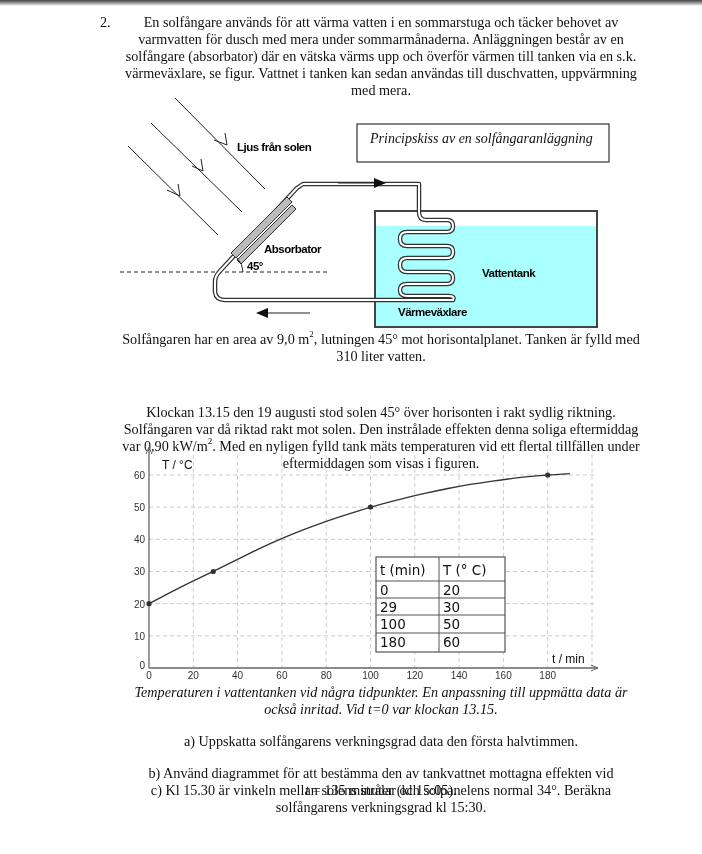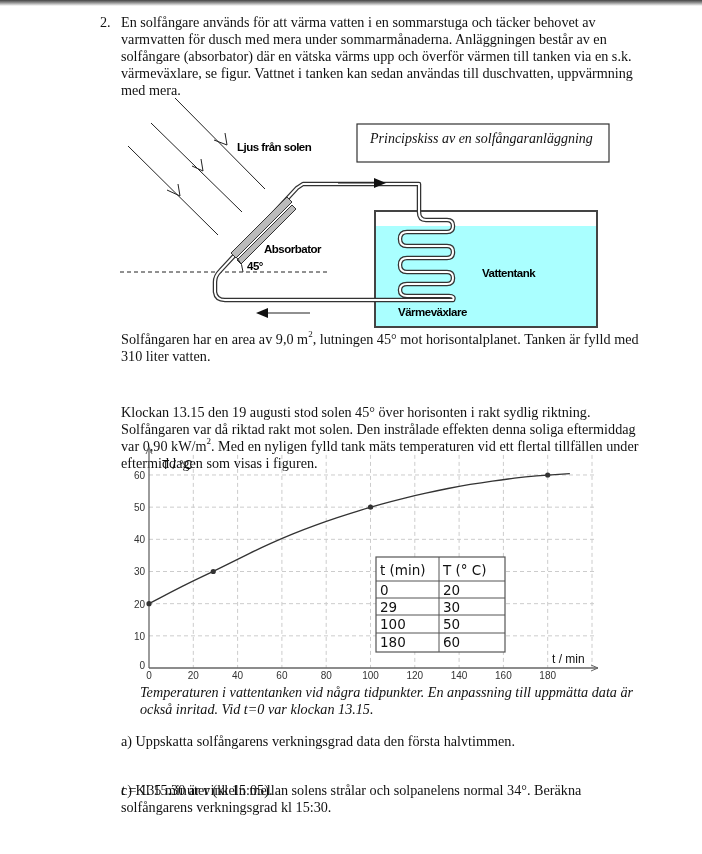--- a/index.html
+++ b/index.html
@@ -6,21 +6,21 @@
   body {
     width: 702px; height: 854px; position: relative; overflow: hidden;
     background: #ffffff; font-family: "Liberation Serif", serif; color: #111;
   }
   .topshade {
     position: absolute; left: 0; top: 0; width: 702px; height: 6px;
     background: linear-gradient(#444 0%, #888 40%, #fff 100%);
   }
   .para {
     position: absolute; left: 121px; width: 520px;
-    font-size: 14.2px; line-height: 17px; margin: 0;
+    font-size: 14.2px; line-height: 17px; margin: 0; text-align: center;
   }
   .qnum { position: absolute; left: 100px; top: 14px; font-size: 14.2px; line-height: 17px; }
   sup { font-size: 9px; line-height: 0; position: relative; top: -1px; }
   .italic { font-style: italic; }
   svg text { font-family: "Liberation Sans", sans-serif; }
   .diag-bold { font-weight: bold; font-size: 11.5px; letter-spacing: -0.5px; }
   .chart-tick { font-size: 10px; fill: #333; }
   .chart-axislabel { font-size: 12px; fill: #111; }
   .tbl { font-family: "DejaVu Sans", sans-serif; font-size: 13.5px; fill: #111; }
 </style>
@@ -147,17 +147,17 @@
       <text x="443" y="595" class="tbl">20</text>
       <text x="380" y="612" class="tbl">29</text>
       <text x="443" y="612" class="tbl">30</text>
       <text x="380" y="629" class="tbl">100</text>
       <text x="443" y="629" class="tbl">50</text>
       <text x="380" y="647" class="tbl">180</text>
       <text x="443" y="647" class="tbl">60</text>
     </g>
 </svg>
 
-<p class="para italic" style="top:684px;margin-left:19px;">Temperaturen i vattentanken vid några tidpunkter. En anpassning till uppmätta data är också inritad. Vid t=0 var klockan 13.15.</p>
+<p class="para italic" style="top:684px;">Temperaturen i vattentanken vid några tidpunkter. En anpassning till uppmätta data är också inritad. Vid t=0 var klockan 13.15.</p>
 
 <p class="para" style="top:733px;">a) Uppskatta solfångarens verkningsgrad data den första halvtimmen.</p>
-<p class="para" style="top:765px;"><br><span class="italic">t</span><span> = 135 minuter (kl 15:05).</span></p>
+<p class="para" style="top:765px;"><span>b) Använd diagrammet för att bestämma den av tankvattnet mottagna effekten vid</span><br><span class="italic">t</span><span> = 135 minuter (kl 15:05).</span></p>
 <p class="para" style="top:782px;">c) Kl 15.30 är vinkeln mellan solens strålar och solpanelens normal 34°. Beräkna solfångarens verkningsgrad kl 15:30.</p>
 
 </body></html>

